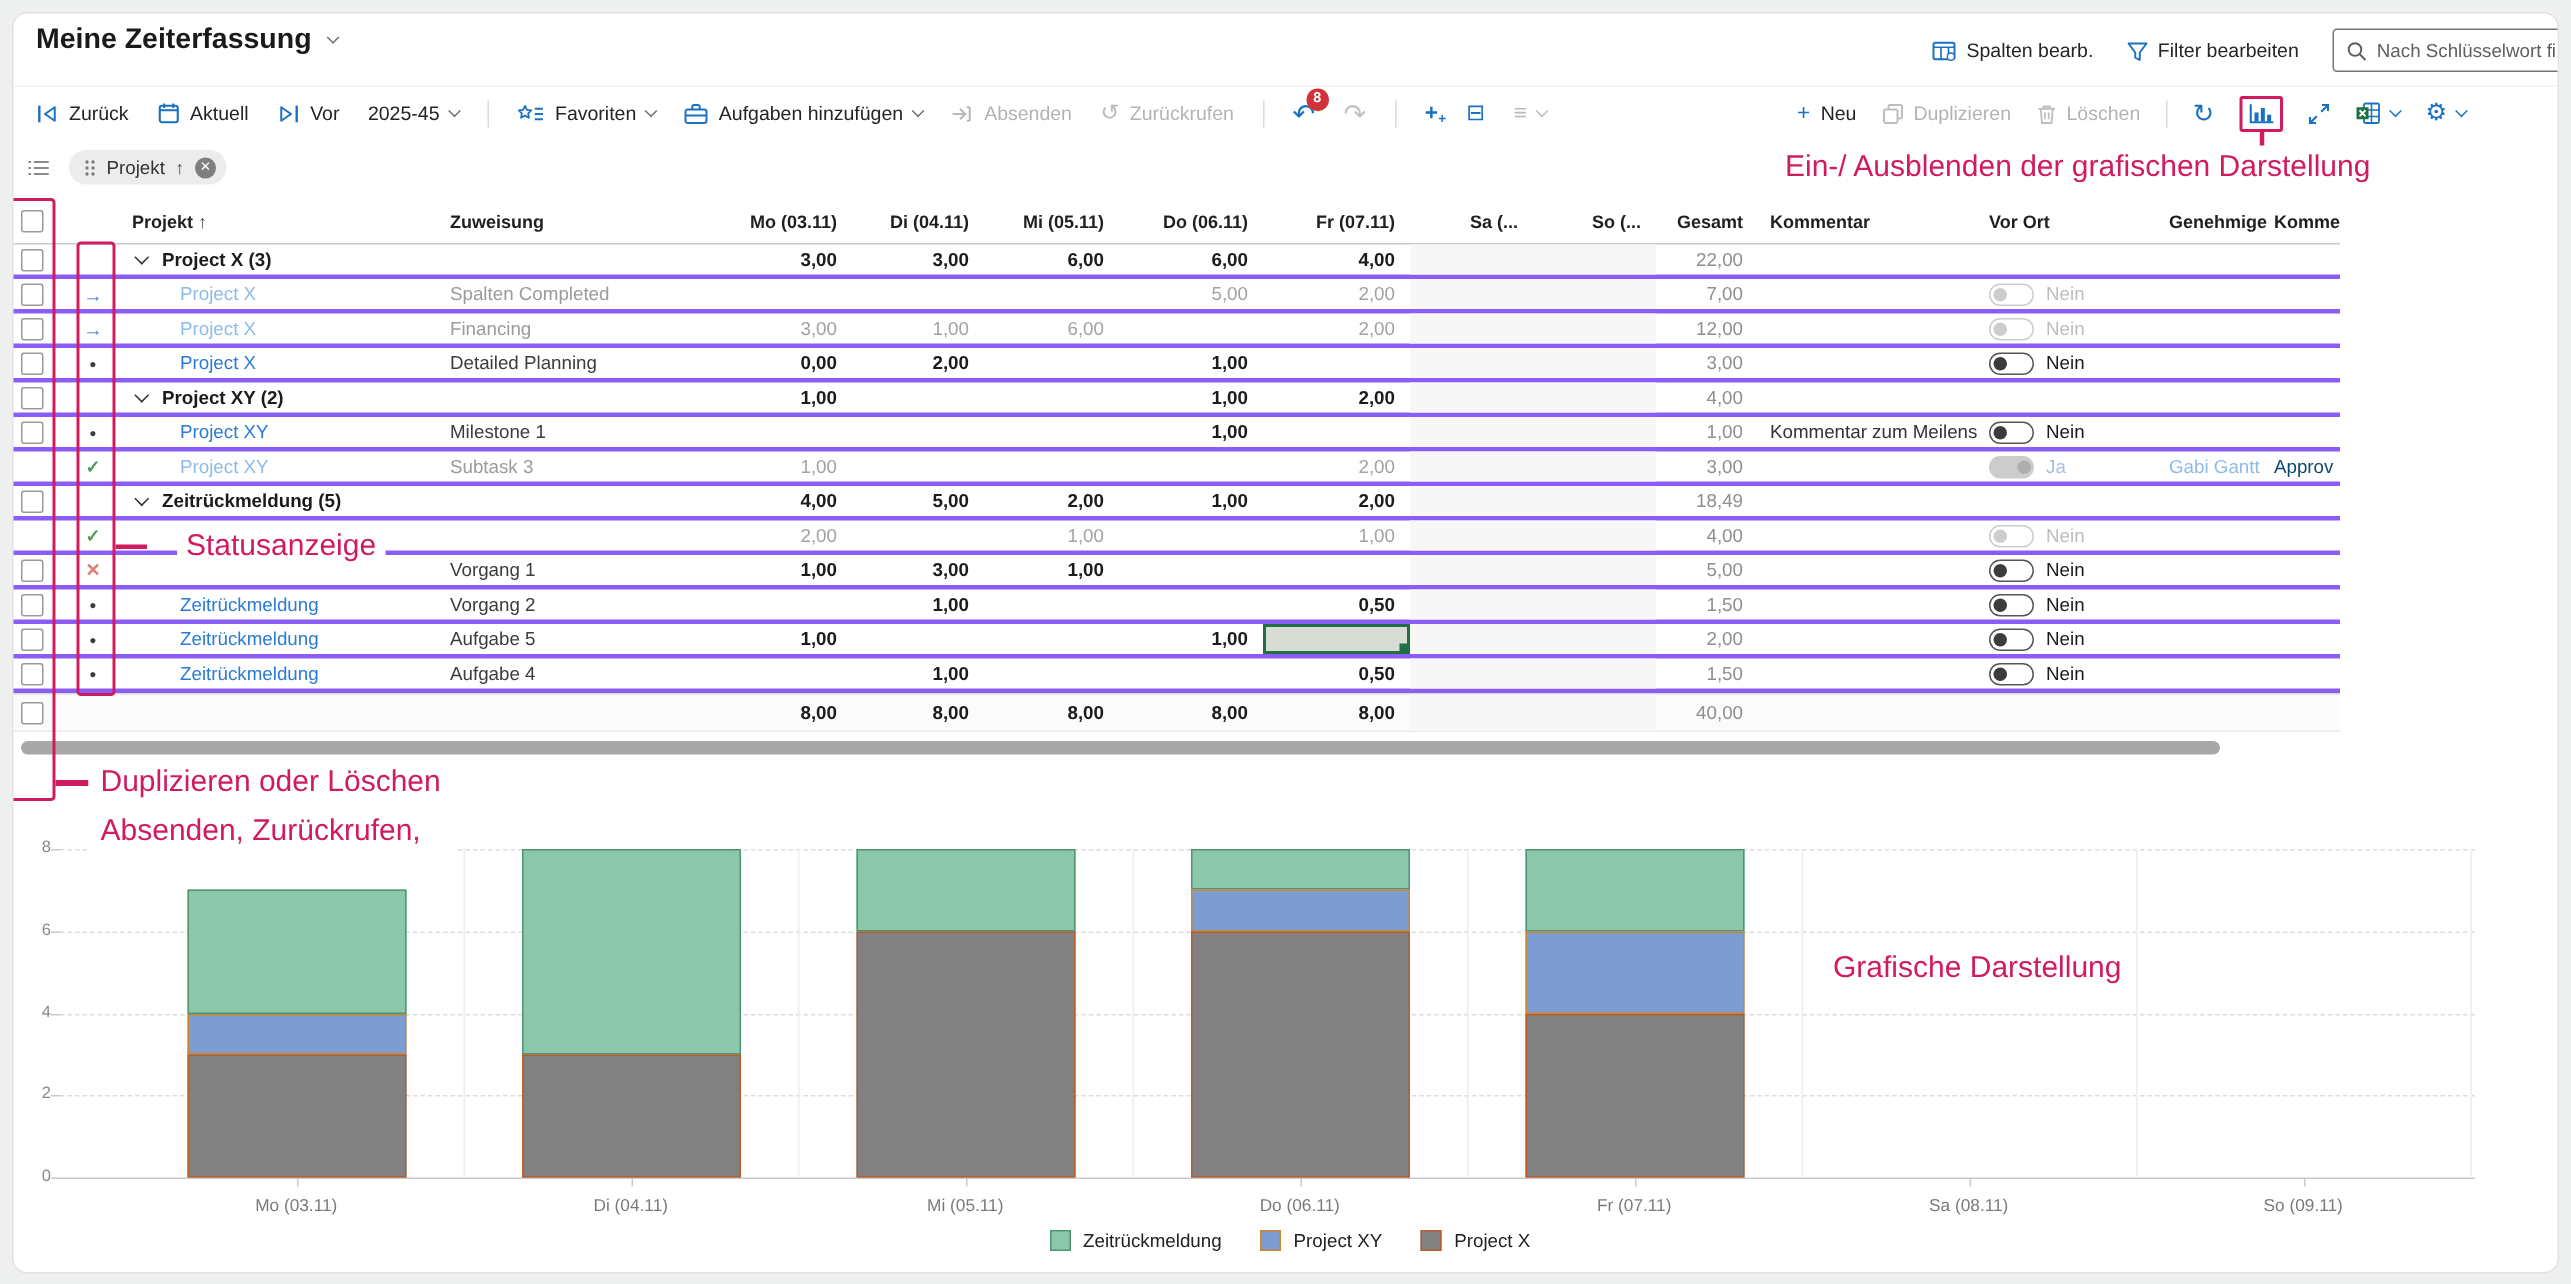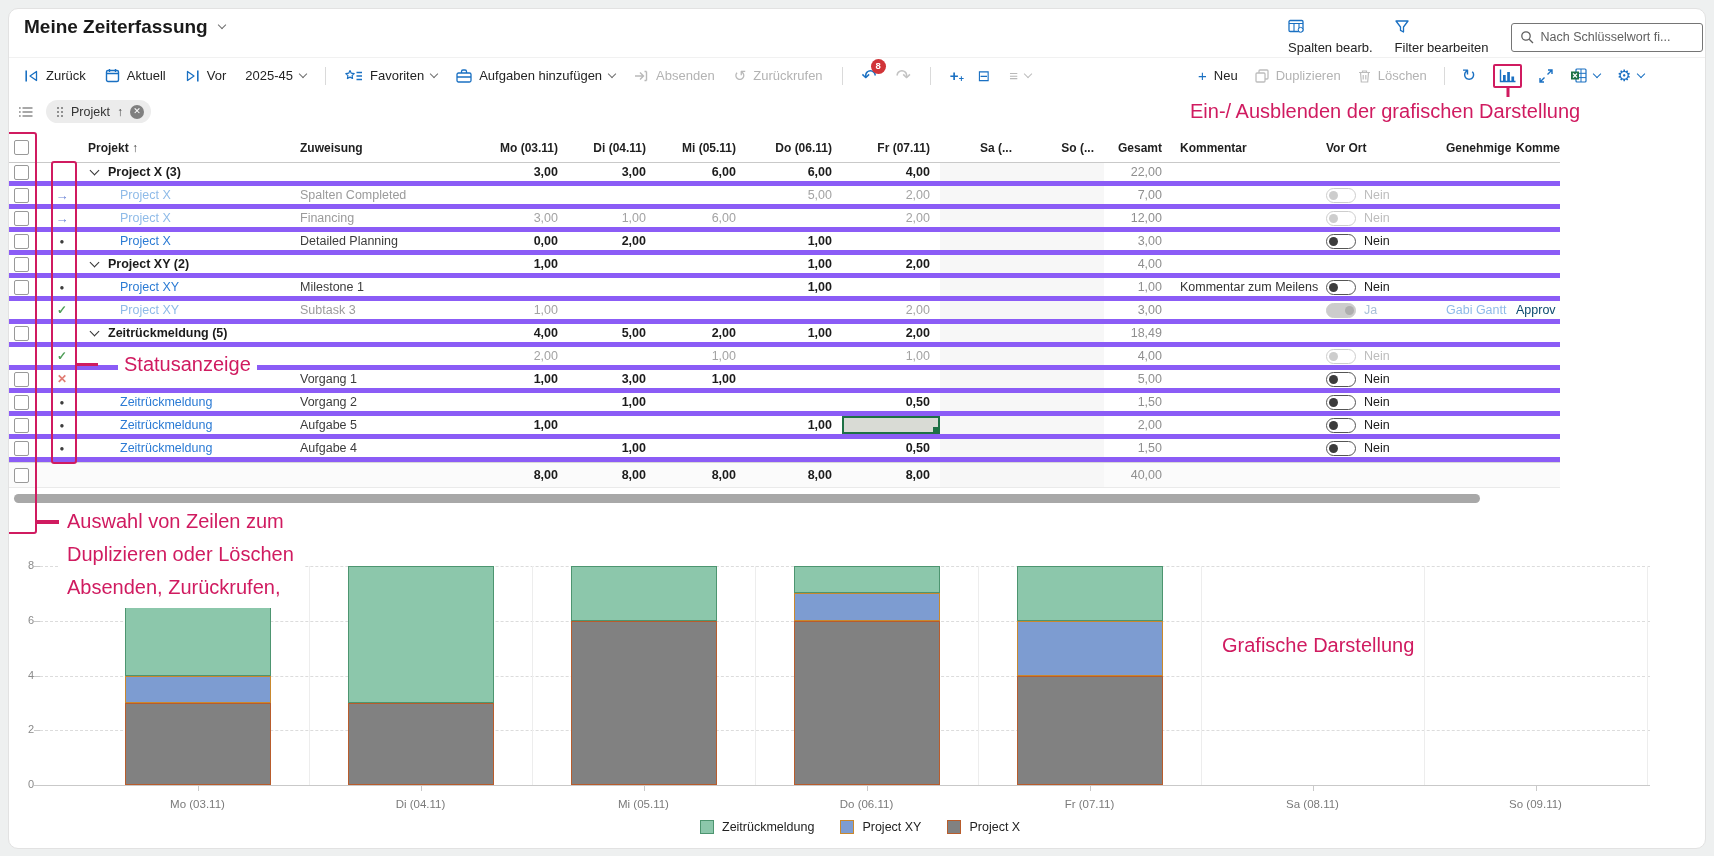--- a/index.html
+++ b/index.html
@@ -9,21 +9,21 @@
 .panel{position:absolute;left:8px;top:8px;width:1698px;height:841px;background:#fff;border:1px solid #e2e2e2;border-radius:10px;overflow:hidden;}
 .inner{position:absolute;left:-9px;top:-9px;width:1714px;height:856px;}
 .abs{position:absolute;}
 .ic{display:inline-flex;align-items:center;flex:none;}
 .car{display:inline-block;width:6px;height:6px;border-right:1.5px solid #6f6f6f;border-bottom:1.5px solid #6f6f6f;transform:rotate(45deg);margin-top:-4px;flex:none;}
 .car.blue{border-color:var(--blue);}
 .car.dis{border-color:#bdbdbd;}
 
 .title{left:24px;top:16px;display:flex;align-items:center;gap:11px;font-size:19px;font-weight:700;color:#1a1a1a;}
 .hdr-right{left:1288px;top:19px;display:flex;align-items:center;gap:22px;font-size:13px;color:#242424;}
-.btn{display:flex;align-items:flex-start;gap:7px;white-space:nowrap;flex-direction:column;}
+.btn{display:flex;align-items:flex-end;gap:7px;white-space:nowrap;}
 .search{width:192px;height:29px;border:1px solid #757575;border-radius:3px;display:flex;align-items:center;gap:7px;padding:0 8px;color:#5f5f5f;font-size:12.5px;background:#fff;}
 .search span{overflow:hidden;white-space:nowrap;}
 .hairline{left:0;top:57px;width:1714px;height:1px;background:#f1f1f1;}
 
 .toolbar{left:24px;top:62px;height:27px;display:flex;align-items:center;gap:19px;font-size:13px;color:#242424;}
 .toolbar-right{left:1198px;top:62px;height:27px;display:flex;align-items:center;gap:17px;font-size:13px;color:#242424;}
 .titem{display:flex;align-items:center;gap:7px;white-space:nowrap;}
 .dis{color:#b3b3b3;}
 .sep{width:1px;height:18px;background:#dadada;flex:none;}
 .glyph{font-size:15px;color:var(--blue);line-height:1;}
@@ -35,21 +35,21 @@
 .addplus i{position:absolute;font-style:normal;font-size:9px;left:9px;top:7px;}
 .chart-toggle{border:2.5px solid var(--pink);border-radius:2px;padding:3px 4px;position:relative;display:flex;}
 .chart-toggle::after{content:"";position:absolute;left:50%;transform:translateX(-50%);top:100%;width:3px;height:11px;background:var(--pink);}
 
 .chiprow{left:18px;top:100px;display:flex;align-items:center;gap:13px;}
 .chip{height:23px;background:#ececec;border-radius:12px;display:flex;align-items:center;gap:7px;padding:0 7px 0 10px;font-size:12.5px;color:#333;}
 .chipx{width:14px;height:14px;border-radius:50%;background:#7f7f7f;color:#fff;font-size:9px;display:flex;align-items:center;justify-content:center;line-height:1;}
 .sortup{color:#444;font-size:12px;}
 
 .grid{left:0;top:133px;width:1560px;}
-.grid-row{display:grid;grid-template-columns:48px 28px 224px 180px 88px 88px 90px 96px 98px 82px 82px 68px 146px 106px 88px 48px;height:23px;border-bottom:5px solid #8b5cf6;}
+.grid-row{display:grid;grid-template-columns:48px 28px 224px 180px 88px 88px 90px 96px 98px 82px 82px 68px 146px 106px 88px 48px;height:23px;border-bottom:3px solid #8b5cf6;}
 .grid-row.head{height:30px;border-bottom:1px solid #c9c9c9;}
 .grid-row.totals{height:26px;background:#fbfbfb;border-top:1px solid #d8d8d8;border-bottom:1px solid #eaeaea;}
 .cell{display:flex;align-items:center;overflow:hidden;white-space:nowrap;font-size:12.5px;color:#262626;height:100%;}
 .head .cell{font-size:12px;color:#1f1f1f;font-weight:600;}
 .c-num{justify-content:flex-end;padding-right:10px;}
 .wk{background:#f7f7f7;}
 .c-proj{padding-left:12px;}
 .c-kom{padding-left:8px;}
 .c-tog{padding-left:8px;}
 .c-gen{padding-left:8px;margin-left:14px;}
@@ -927,21 +927,20 @@
 
   <div class="abs abox" style="left:6px;top:132px;width:31px;height:402px"></div>
   <div class="abs abox" style="left:51px;top:161px;width:26px;height:303px"></div>
   <div class="abs anno" id="annoStatus" style="left:77px;top:352px">
     <span class="dash" style="width:21px;height:3.5px"></span>
     <span class="txt">Statusanzeige</span>
   </div>
   <div class="abs anno" id="annoSel" style="left:37px;top:505px">
     <span class="dash" style="width:22px;height:3.5px;margin-top:15px"></span>
     <div class="txt">
-      <div>Auswahl von Zeilen zum</div>
       <div>Duplizieren oder Löschen</div>
       <div>Absenden, Zurückrufen,</div>
     </div>
   </div>
   <div class="abs anno" id="annoToggleText" style="left:1190px;top:100px">Ein-/ Ausblenden der grafischen Darstellung</div>
   <div class="abs anno" id="annoChart" style="left:1222px;top:634px">Grafische Darstellung</div>
 
 </div>
 </div>
 </div>

